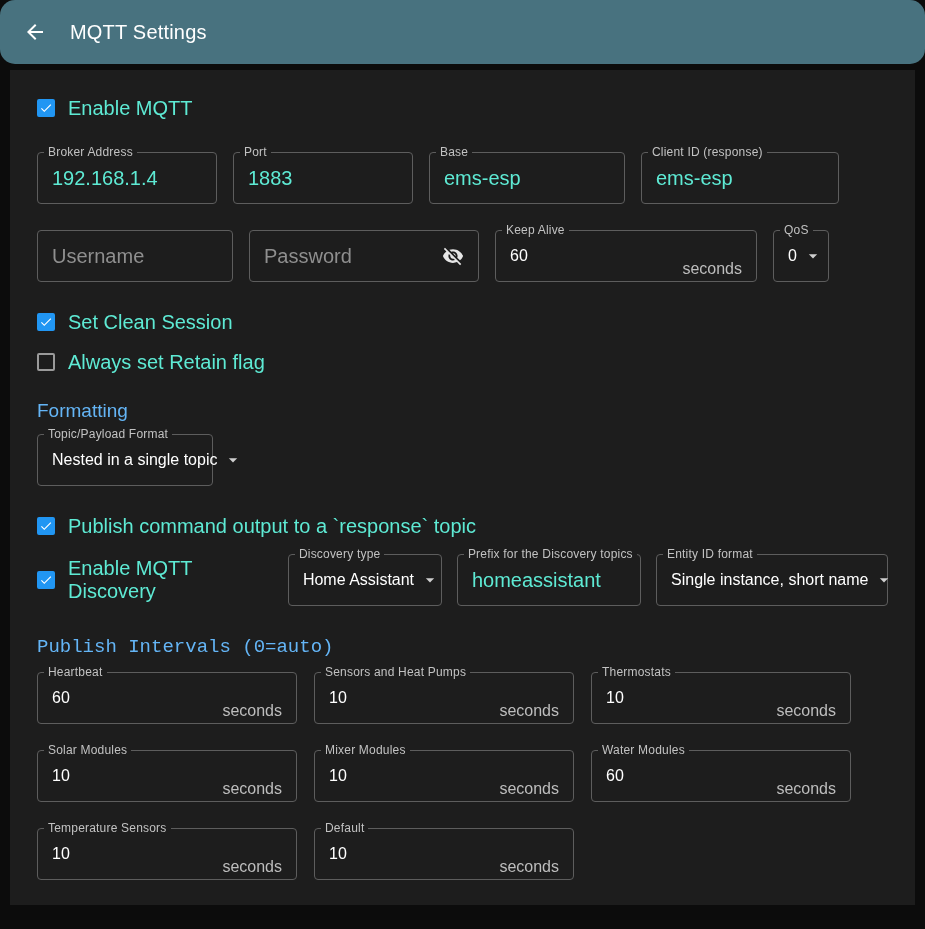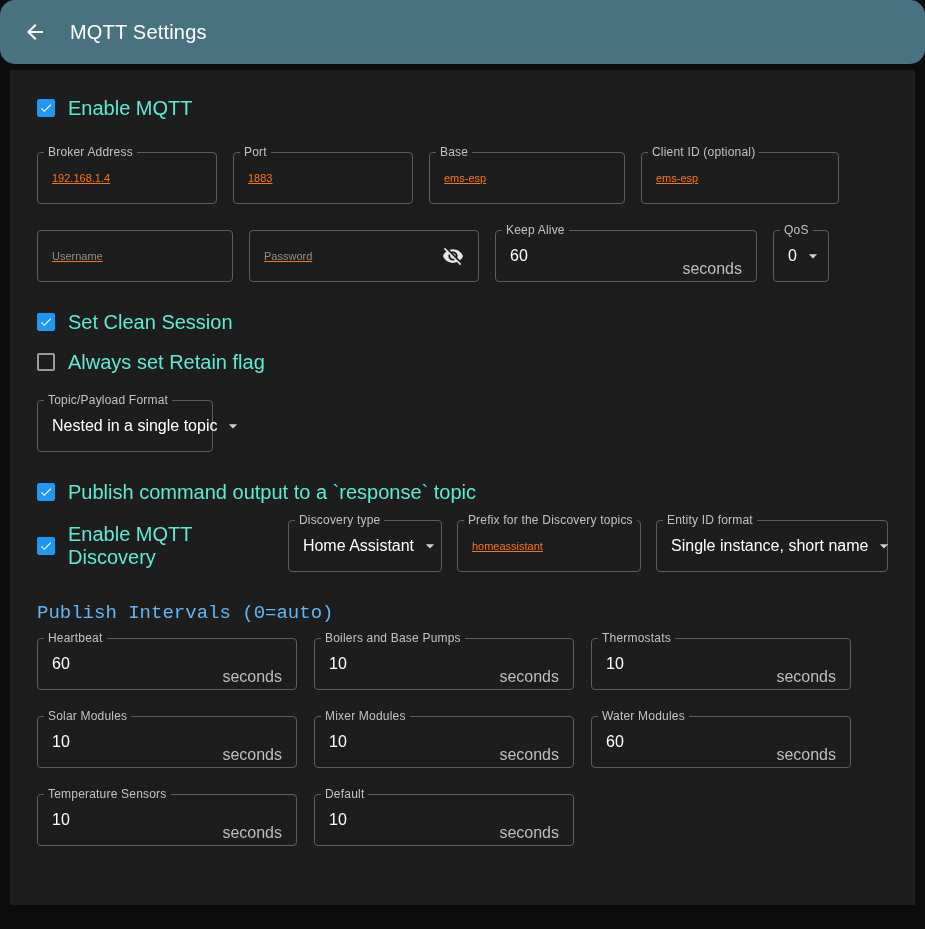--- a/index.html
+++ b/index.html
@@ -52,23 +52,22 @@
     padding:0 14px; background:transparent;
   }
   .field .flabel {
     position:absolute; top:-8px; left:6px;
     background:#1d1d1d; padding:0 4px;
     font-size:12px; color:#c2c2c2; letter-spacing:.2px;
     white-space:nowrap;
   }
   .field input {
     background:transparent; border:none; outline:none;
-    color:#f97316; font-size:11px; width:100%;
+    color:#5eead4; font-size:20px; width:100%;
     font-family:"Liberation Sans", sans-serif;
-    text-decoration:underline;
   }
   .field input::placeholder { color:#8f8f8f; opacity:1; }
   .fvalue { font-size:16px; color:#fff; white-space:nowrap; }
   .suffix { font-size:16px; color:#bdbdbd; margin-left:auto; padding-left:8px;margin-top:25px; }
   .arrow { margin-left:auto; padding-left:6px; display:flex; align-items:center; color:#cfcfcf; }
   .icon-btn { margin-left:auto; display:flex; align-items:center; cursor:pointer; color:#e6e6e6; }
 
   
   .heading { color:#64b5f6; font-size:19px; font-weight:400; }
 
@@ -114,21 +113,21 @@
     </div>
     <div class="field" style="width:180px">
       <span class="flabel">Port</span>
       <input value="1883" style="">
     </div>
     <div class="field" style="width:196px">
       <span class="flabel">Base</span>
       <input value="ems-esp" style="">
     </div>
     <div class="field" style="width:198px">
-      <span class="flabel">Client ID (optional)</span>
+      <span class="flabel">Client ID (response)</span>
       <input value="ems-esp" style="">
     </div>
   </div>
 
   <div class="row mb28">
     <div class="field" style="width:196px">
       <input placeholder="Username" style="">
     </div>
     <div class="field" style="width:230px">
       <input placeholder="Password" style="">
@@ -163,20 +162,21 @@
     <span class="check-label">Set Clean Session</span>
   </label>
 
   <label class="check-row mb26">
     <span class="checkbox">
       
     </span>
     <span class="check-label">Always set Retain flag</span>
   </label>
 
+  <div class="heading mb12">Formatting</div>
 
   <div class="row mb28">
     <div class="field" style="width:176px; padding:0 8px 0 14px">
       <span class="flabel">Topic/Payload Format</span>
       <span class="fvalue">Nested in a single topic</span>
       <span class="arrow">
         <svg width="20" height="20" viewBox="0 0 24 24" fill="currentColor">
             <path d="M7 10l5 5 5-5z"></path>
           </svg>
       </span>
@@ -229,21 +229,21 @@
 
   <div class="grid">
 
     <div class="field">
       <span class="flabel">Heartbeat</span>
       <span class="fvalue">60</span>
       <span class="suffix">seconds</span>
     </div>
 
     <div class="field">
-      <span class="flabel">Boilers and Base Pumps</span>
+      <span class="flabel">Sensors and Heat Pumps</span>
       <span class="fvalue">10</span>
       <span class="suffix">seconds</span>
     </div>
 
     <div class="field">
       <span class="flabel">Thermostats</span>
       <span class="fvalue">10</span>
       <span class="suffix">seconds</span>
     </div>
 

